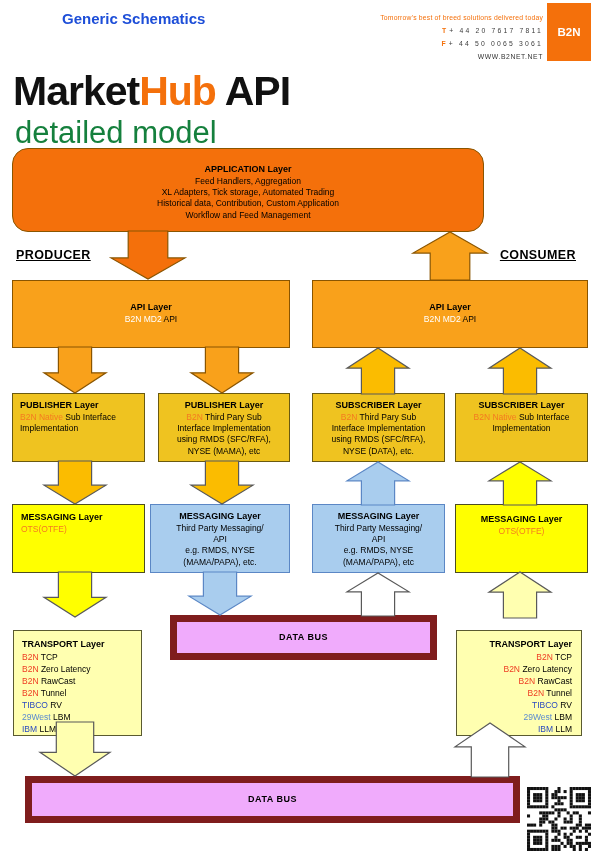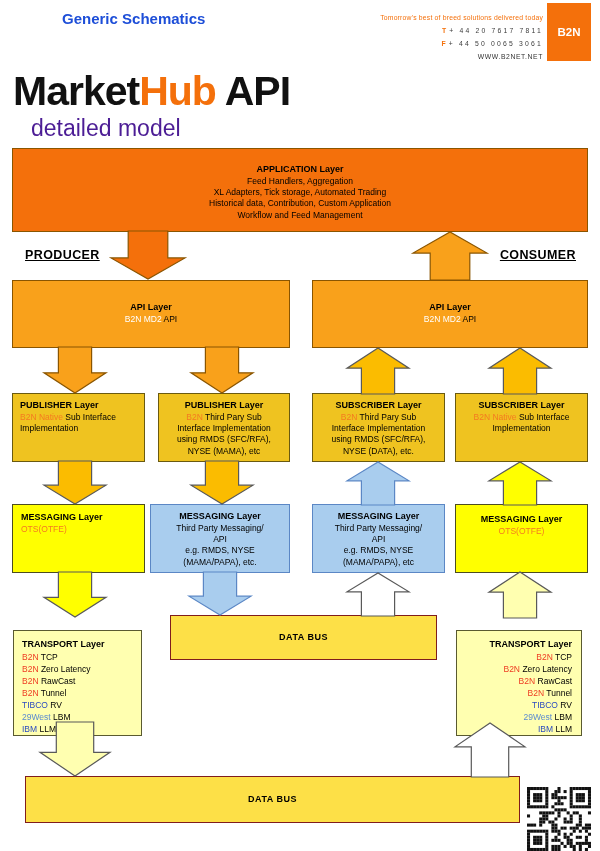--- a/index.html
+++ b/index.html
@@ -10,32 +10,32 @@
   .doc-type{position:absolute;left:18px;top:10px;font-size:15px;font-weight:bold;color:#1d4ed8;margin-left:44px;}
   .contact{position:absolute;right:57px;top:11px;text-align:right;font-size:6.8px;color:#3c3c3c;line-height:13px;}
   .contact .tagline{color:var(--orange_vivid);letter-spacing:.2px;}
   .contact .num{letter-spacing:2.2px;}
   .contact .lbl{color:var(--orange_vivid);font-weight:bold;letter-spacing:0;margin-right:3px;}
   .contact .web{letter-spacing:.6px;color:#333;}
   .logo{position:absolute;left:547px;top:3px;width:44px;height:58px;background:var(--orange_vivid);
         color:#fff;font-weight:bold;font-size:11.5px;display:flex;align-items:center;justify-content:center;}
   .main-title{position:absolute;left:13px;top:68px;font-size:41px;font-weight:bold;letter-spacing:-1px;color:#111;}
   .main-title .hub{color:var(--orange_vivid);}
-  .subtitle{position:absolute;left:15px;top:115px;font-size:23px;color:#4c1d95;margin-left:16px;}
+  .subtitle{position:absolute;left:15px;top:115px;font-size:31px;color:#15803d;}
 
   
   .box{position:absolute;box-sizing:border-box;border:1px solid var(--border_dark);
        font-size:8.5px;line-height:1.32;color:#000;}
   .box .hd{font-weight:bold;font-size:9px;}
   .ctr{text-align:center;}
 
-  .app-box{left:12px;top:148px;width:576px;height:84px;background:var(--orange_vivid);
-           border-color:var(--border_brown);padding-top:15px;}
+  .app-box{left:12px;top:148px;width:472px;height:84px;background:var(--orange_vivid);
+           border-color:var(--border_brown);padding-top:15px;border-radius:16px;}
   .side-label{position:absolute;top:248px;font-size:12.5px;font-weight:bold;text-decoration:underline;letter-spacing:.4px;}
-  .producer{left:25px;} .consumer{right:24px;}
+  .producer{left:16px;} .consumer{right:24px;}
 
   .api-box{background:var(--orange_api);border-color:var(--border_brown);padding-top:21px;}
   .api-left{left:12px;top:280px;width:278px;height:68px;}
   .api-right{left:312px;top:280px;width:276px;height:68px;}
   .brand-white{color:#fff;}
 
   .gold{background:var(--gold);border-color:#6a5a10;}
   .p1{left:12px;top:393px;width:133px;height:69px;padding:6px 5px 0 7px;}
   .p2{left:158px;top:393px;width:132px;height:69px;padding-top:6px;}
   .s1{left:312px;top:393px;width:133px;height:69px;padding-top:6px;}
@@ -45,21 +45,21 @@
   .blue{background:var(--blue_light);border-color:var(--blue_border);}
   .m1{left:12px;top:504px;width:133px;height:69px;padding:7px 4px 0 8px;}
   .m2{left:150px;top:504px;width:140px;height:69px;padding-top:6px;}
   .m3{left:312px;top:504px;width:133px;height:69px;padding-top:6px;}
   .m4{left:455px;top:504px;width:133px;height:69px;padding-top:9px;}
 
   .pale{background:var(--pale_yellow);border-color:#5a5a30;margin-top:13px;}
   .tl{left:13px;top:617px;width:129px;height:106px;padding:7px 4px 0 8px;line-height:1.42;}
   .tr{left:456px;top:617px;width:126px;height:106px;padding:7px 9px 0 4px;line-height:1.42;text-align:right;}
 
-  .bus{background:#fde047;border:1px solid #7f1d1d;display:flex;align-items:center;justify-content:center;
+  .bus{background:#f0abfc;border:7px solid #7f1d1d;display:flex;align-items:center;justify-content:center;
        font-weight:bold;font-size:9px;letter-spacing:.5px;}
   .bus-mid{left:170px;top:615px;width:267px;height:45px;}
   .bus-bottom{left:25px;top:776px;width:495px;height:47px;}
 
   .brand-orange{color:var(--brand_orange);}
   .brand-red{color:var(--brand_red);}
   .brand-blue{color:var(--brand_blue);}
   .brand-blue-lt{color:var(--brand_blue_light);}
 
   .arrow{position:absolute;overflow:visible;}

